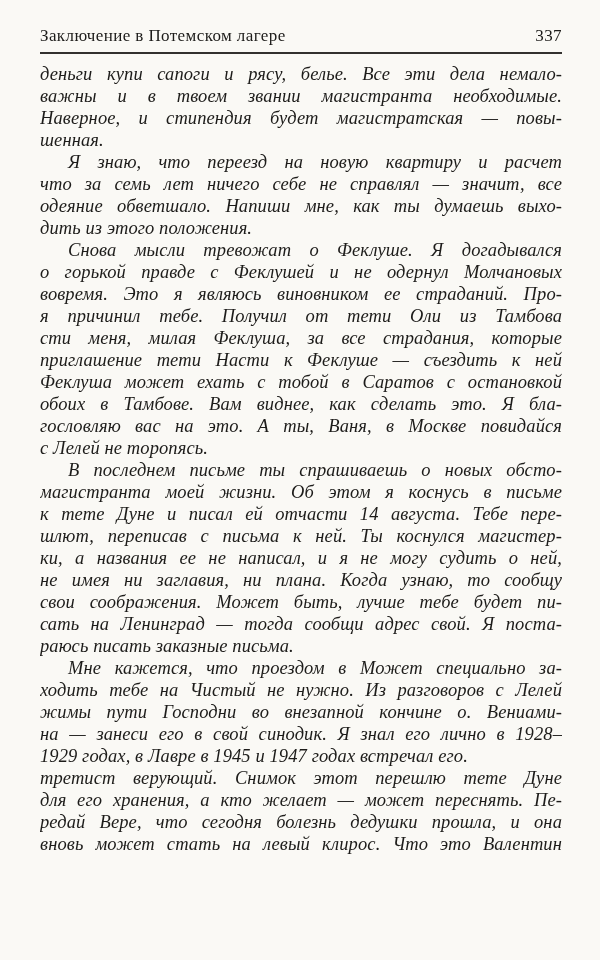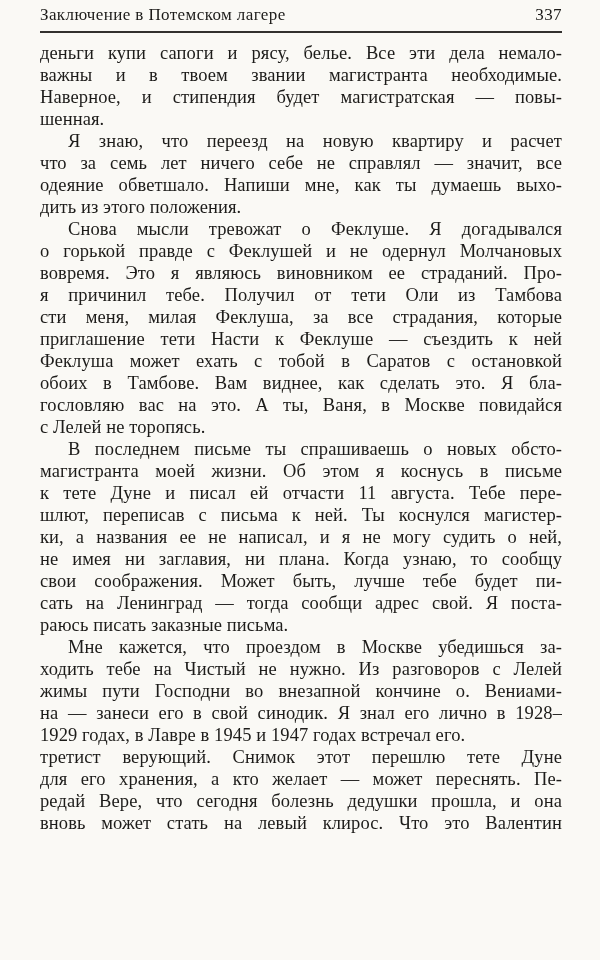--- a/index.html
+++ b/index.html
@@ -11,39 +11,40 @@
     height: 960px;
     background: #faf9f5;
     overflow: hidden;
     font-family: "Liberation Serif", "DejaVu Serif", serif;
     color: #1d1c1a;
   }
   .page {
     box-sizing: border-box;
     width: 600px;
     height: 960px;
-    padding: 4px 38px 0 40px;
+    padding: 25px 38px 0 40px;
   }
   .running-head {
     display: flex;
     justify-content: space-between;
     align-items: baseline;
     font-style: normal;
     font-size: 17px;
     line-height: 21px;
     letter-spacing: 0.4px;
     color: #1d1c1a;
   }
   .head-rule {
     height: 0;
     border-bottom: 2px solid #33312e;
     margin-top: 6px;
   }
   .page-body {
     margin-top: 9px;
+    font-style: italic;
     font-size: 18.5px;
     line-height: 22px;
     letter-spacing: 0.1px;
   }
   .paragraph {
     margin: 0;
   }
   .line {
     text-align: justify;
     text-align-last: justify;
@@ -89,30 +90,30 @@
         <div class="line">сти меня, милая Феклуша, за все страдания, которые</div>
         <div class="line">приглашение тети Насти к Феклуше — съездить к ней</div>
         <div class="line">Феклуша может ехать с тобой в Саратов с остановкой</div>
         <div class="line">обоих в Тамбове. Вам виднее, как сделать это. Я бла-</div>
         <div class="line">гословляю вас на это. А ты, Ваня, в Москве повидайся</div>
         <div class="line final">с Лелей не торопясь.</div>
       </div>
       <div class="paragraph">
         <div class="line indent">В последнем письме ты спрашиваешь о новых обсто-</div>
         <div class="line">магистранта моей жизни. Об этом я коснусь в письме</div>
-        <div class="line">к тете Дуне и писал ей отчасти 11 августа. Тебе пере-</div>
+        <div class="line">к тете Дуне и писал ей отчасти 14 августа. Тебе пере-</div>
         <div class="line">шлют, переписав с письма к ней. Ты коснулся магистер-</div>
         <div class="line">ки, а названия ее не написал, и я не могу судить о ней,</div>
         <div class="line">не имея ни заглавия, ни плана. Когда узнаю, то сообщу</div>
         <div class="line">свои соображения. Может быть, лучше тебе будет пи-</div>
         <div class="line">сать на Ленинград — тогда сообщи адрес свой. Я поста-</div>
         <div class="line final">раюсь писать заказные письма.</div>
       </div>
       <div class="paragraph">
-        <div class="line indent">Мне кажется, что проездом в Москве убедишься за-</div>
+        <div class="line indent">Мне кажется, что проездом в Может специально за-</div>
         <div class="line">ходить тебе на Чистый не нужно. Из разговоров с Лелей</div>
         <div class="line">жимы пути Господни во внезапной кончине о. Вениами-</div>
         <div class="line">на — занеси его в свой синодик. Я знал его лично в 1928–</div>
         <div class="line final">1929 годах, в Лавре в 1945 и 1947 годах встречал его.</div>
       </div>
       <div class="paragraph">
         <div class="line">третист верующий. Снимок этот перешлю тете Дуне</div>
         <div class="line">для его хранения, а кто желает — может переснять. Пе-</div>
         <div class="line">редай Вере, что сегодня болезнь дедушки прошла, и она</div>
         <div class="line">вновь может стать на левый клирос. Что это Валентин</div>

